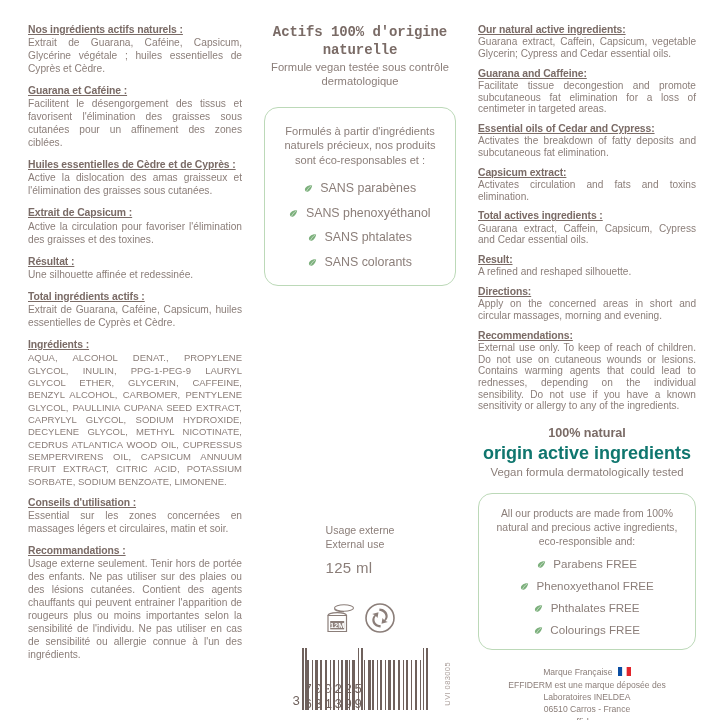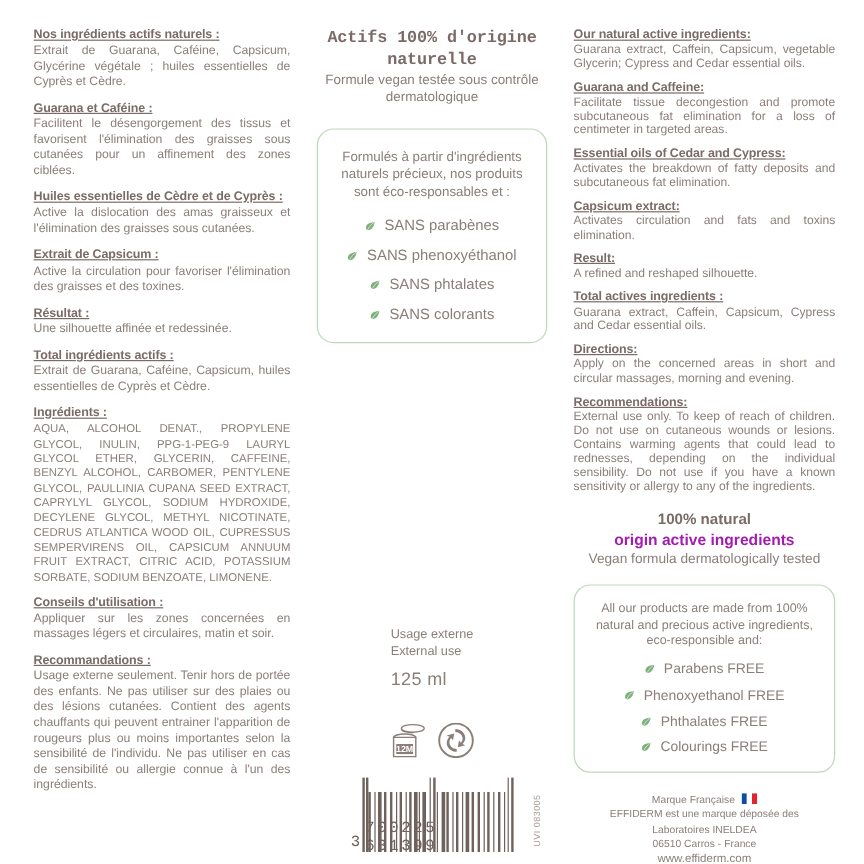--- a/index.html
+++ b/index.html
@@ -127,21 +127,21 @@
     writing-mode:vertical-rl;
     transform:rotate(180deg);
     letter-spacing:0.4px;
   }
 
   
   .r-claim{
     text-align:center;margin-top:14px;
   }
   .r-claim .l1{font-size:12.6px;font-weight:bold;color:#7a6b66;line-height:1.25;}
-  .r-claim .l2{font-size:13px;font-weight:bold;color:#a21caf;line-height:1.25;}
+  .r-claim .l2{font-size:18px;font-weight:bold;color:#0f766e;line-height:1.25;}
   .r-claim .l3{font-size:11.4px;color:#8b7e79;line-height:1.3;margin-top:1px;}
 
   .green-box2{
     margin-top:13px;
     box-sizing:border-box;
     border:1px solid #bcd9b8;
     border-radius:14px;
     padding:13px 10px;
     text-align:center;
   }
@@ -198,21 +198,21 @@
       <p class="body">Extrait de Guarana, Caféine, Capsicum, huiles essentielles de Cyprès et Cèdre.</p>
     </div>
 
     <div class="blk">
       <h3>Ingrédients :</h3>
       <p class="inci">AQUA, ALCOHOL DENAT., PROPYLENE GLYCOL, INULIN, PPG-1-PEG-9 LAURYL GLYCOL ETHER, GLYCERIN, CAFFEINE, BENZYL ALCOHOL, CARBOMER, PENTYLENE GLYCOL, PAULLINIA CUPANA SEED EXTRACT, CAPRYLYL GLYCOL, SODIUM HYDROXIDE, DECYLENE GLYCOL, METHYL NICOTINATE, CEDRUS ATLANTICA WOOD OIL, CUPRESSUS SEMPERVIRENS OIL, CAPSICUM ANNUUM FRUIT EXTRACT, CITRIC ACID, POTASSIUM SORBATE, SODIUM BENZOATE, LIMONENE.</p>
     </div>
 
     <div class="blk">
       <h3>Conseils d'utilisation :</h3>
-      <p class="body">Appliquer sur les zones concernées en massages légers et circulaires, matin et soir.</p>
+      <p class="body">Essential sur les zones concernées en massages légers et circulaires, matin et soir.</p>
     </div>
 
     <div class="blk">
       <h3>Recommandations :</h3>
       <p class="body">Usage externe seulement. Tenir hors de portée des enfants. Ne pas utiliser sur des plaies ou des lésions cutanées. Contient des agents chauffants qui peuvent entrainer l'apparition de rougeurs plus ou moins importantes selon la sensibilité de l'individu. Ne pas utiliser en cas de sensibilité ou allergie connue à l'un des ingrédients.</p>
     </div>
 
   </div>
 
   <div class="col col-mid">
@@ -377,27 +377,27 @@
       <h3>Essential oils of Cedar and Cypress:</h3>
       <p class="body">Activates the breakdown of fatty deposits and subcutaneous fat elimination.</p>
     </div>
 
     <div class="blk">
       <h3>Capsicum extract:</h3>
       <p class="body">Activates circulation and fats and toxins elimination.</p>
     </div>
 
     <div class="blk">
+      <h3>Total actives ingredients :</h3>
+      <p class="body">Guarana extract, Caffein, Capsicum, Cypress and Cedar essential oils.</p>
+    </div>
+
+    <div class="blk">
       <h3>Result:</h3>
       <p class="body">A refined and reshaped silhouette.</p>
-    </div>
-
-    <div class="blk">
-      <h3>Total actives ingredients :</h3>
-      <p class="body">Guarana extract, Caffein, Capsicum, Cypress and Cedar essential oils.</p>
     </div>
 
     <div class="blk">
       <h3>Directions:</h3>
       <p class="body">Apply on the concerned areas in short and circular massages, morning and evening.</p>
     </div>
 
     <div class="blk">
       <h3>Recommendations:</h3>
       <p class="body">External use only. To keep of reach of children. Do not use on cutaneous wounds or lesions. Contains warming agents that could lead to rednesses, depending on the individual sensibility. Do not use if you have a known sensitivity or allergy to any of the ingredients.</p>

